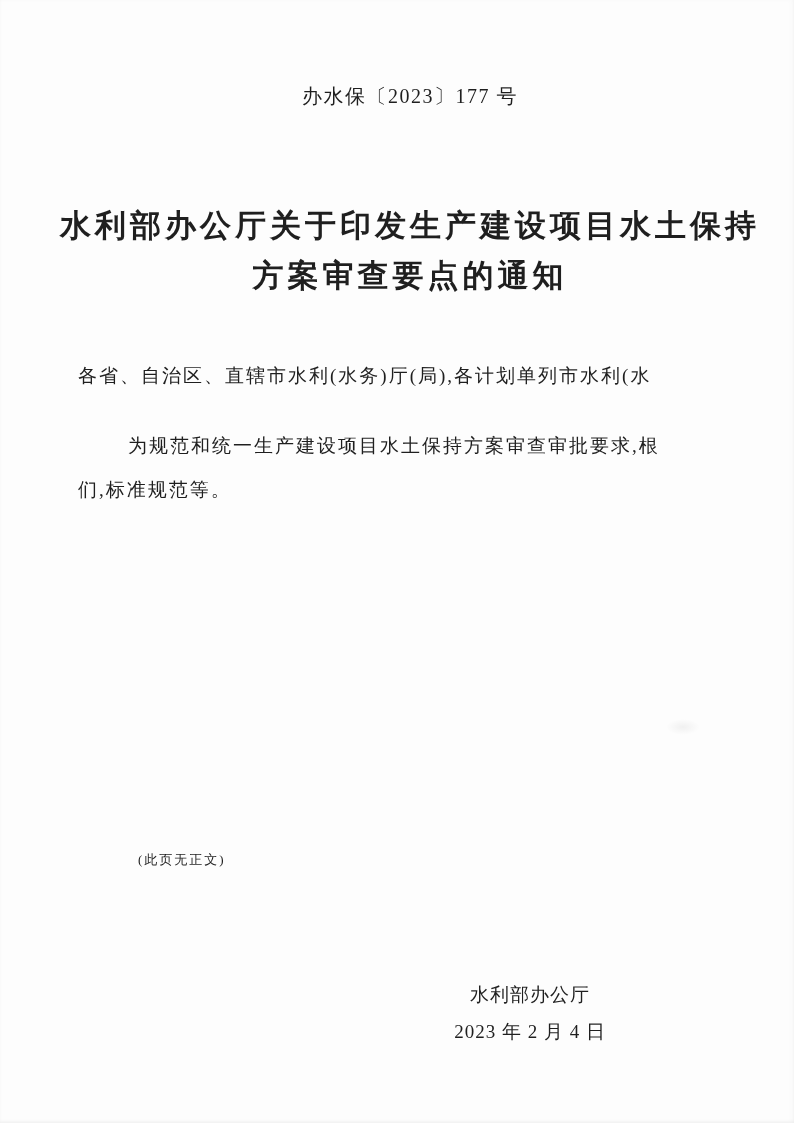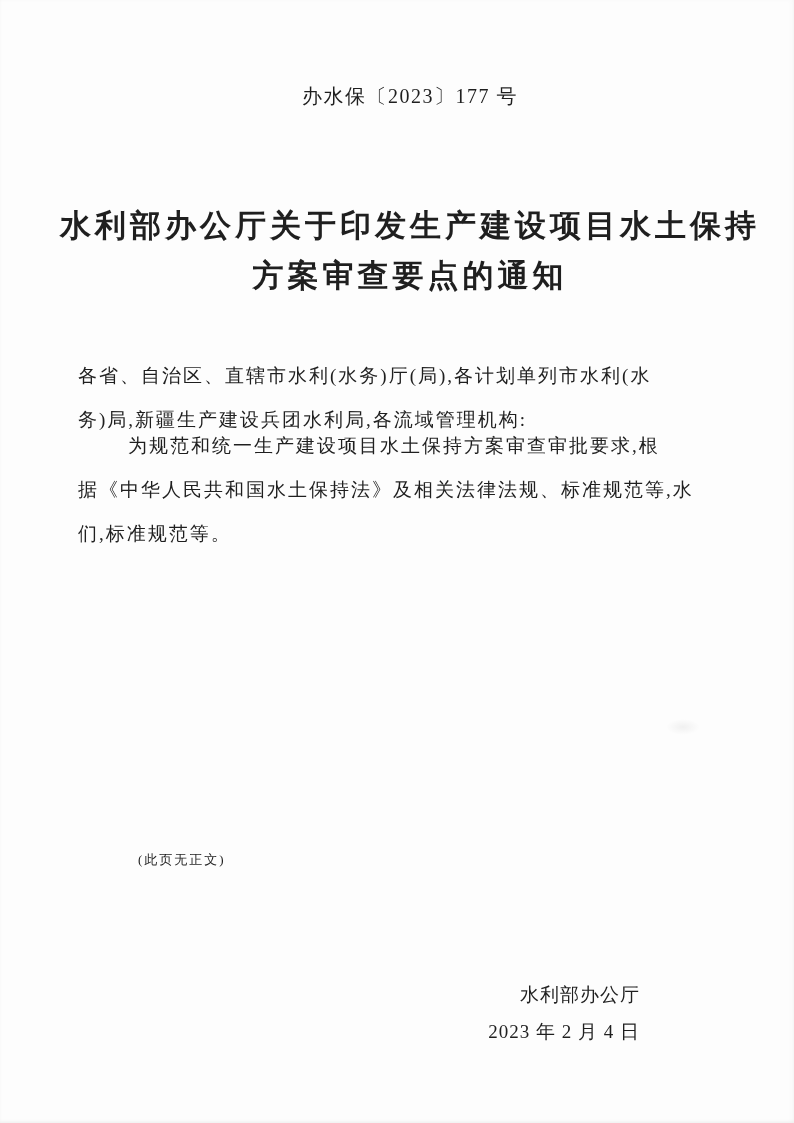--- a/index.html
+++ b/index.html
@@ -62,21 +62,21 @@
     left: 138px;
     top: 851px;
     font-size: 13px;
     letter-spacing: 2px;
   }
   .signature-block {
     position: absolute;
     left: 420px;
     top: 976px;
     width: 220px;
-    text-align: right;
+    text-align: center;
     font-size: 19px;
     line-height: 37px;
     letter-spacing: 1px;
   }
   .signer, .date { display: block; }
   .scan-smudge {
     position: absolute;
     left: 666px;
     top: 719px;
     width: 34px;
@@ -91,26 +91,24 @@
 
   <div class="doc-number">办水保〔2023〕177 号</div>
 
   <h1 class="title">
     <span class="title-line">水利部办公厅关于印发生产建设项目水土保持</span>
     <span class="title-line">方案审查要点的通知</span>
   </h1>
 
   <p class="body-text salutation">
     <span class="text-line">各省、自治区、直辖市水利(水务)厅(局),各计划单列市水利(水</span>
-    <span class="text-line">务)局,新疆生产建设兵团水利局,各流域管理机构:</span>
   </p>
 
   <p class="body-text paragraph">
     <span class="text-line first-indent">为规范和统一生产建设项目水土保持方案审查审批要求,根</span>
-    <span class="text-line">据《中华人民共和国水土保持法》及相关法律法规、标准规范等,水</span>
     <span class="text-line">们,标准规范等。</span>
   </p>
 
   <div class="no-text-note">(此页无正文)</div>
 
   <div class="signature-block">
     <span class="signer">水利部办公厅</span>
     <span class="date">2023 年 2 月 4 日</span>
   </div>
 

